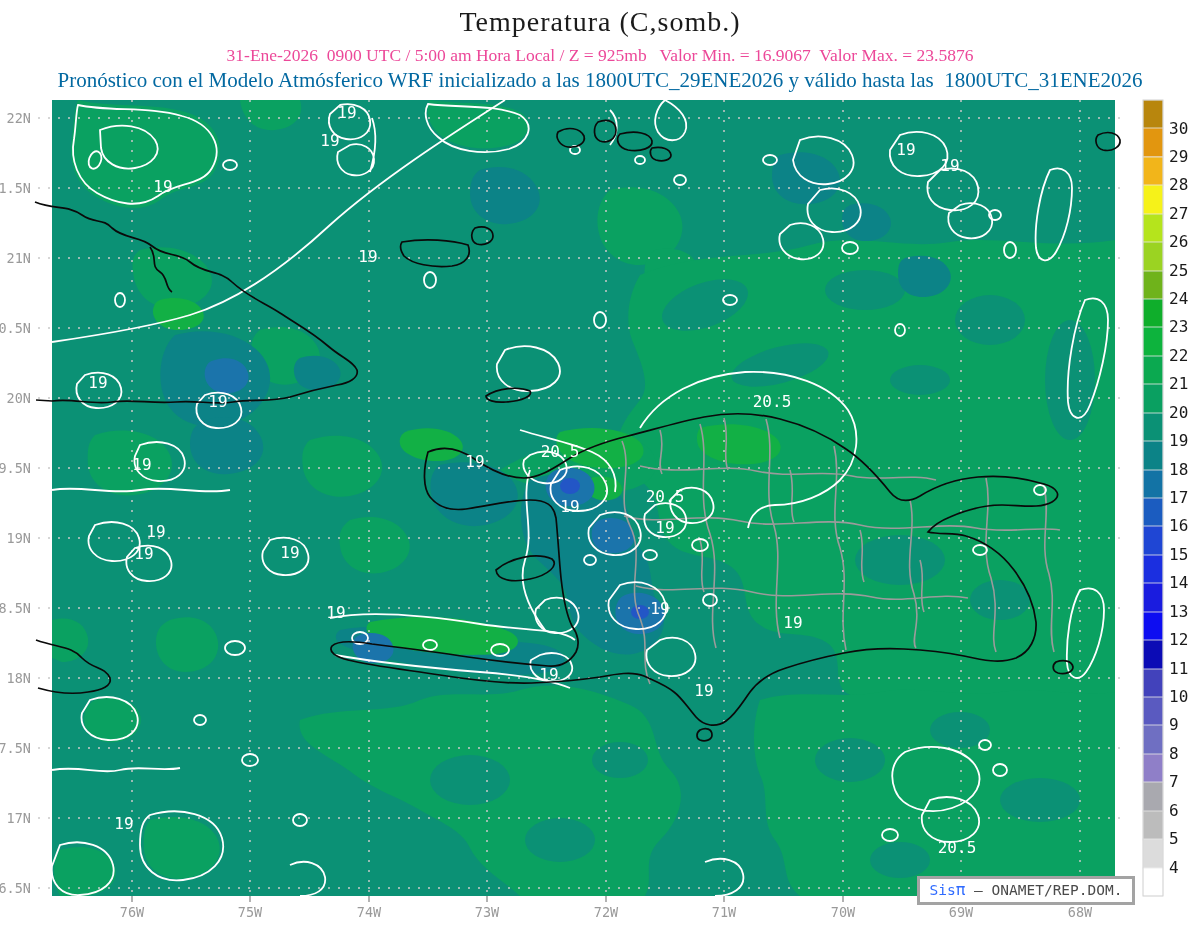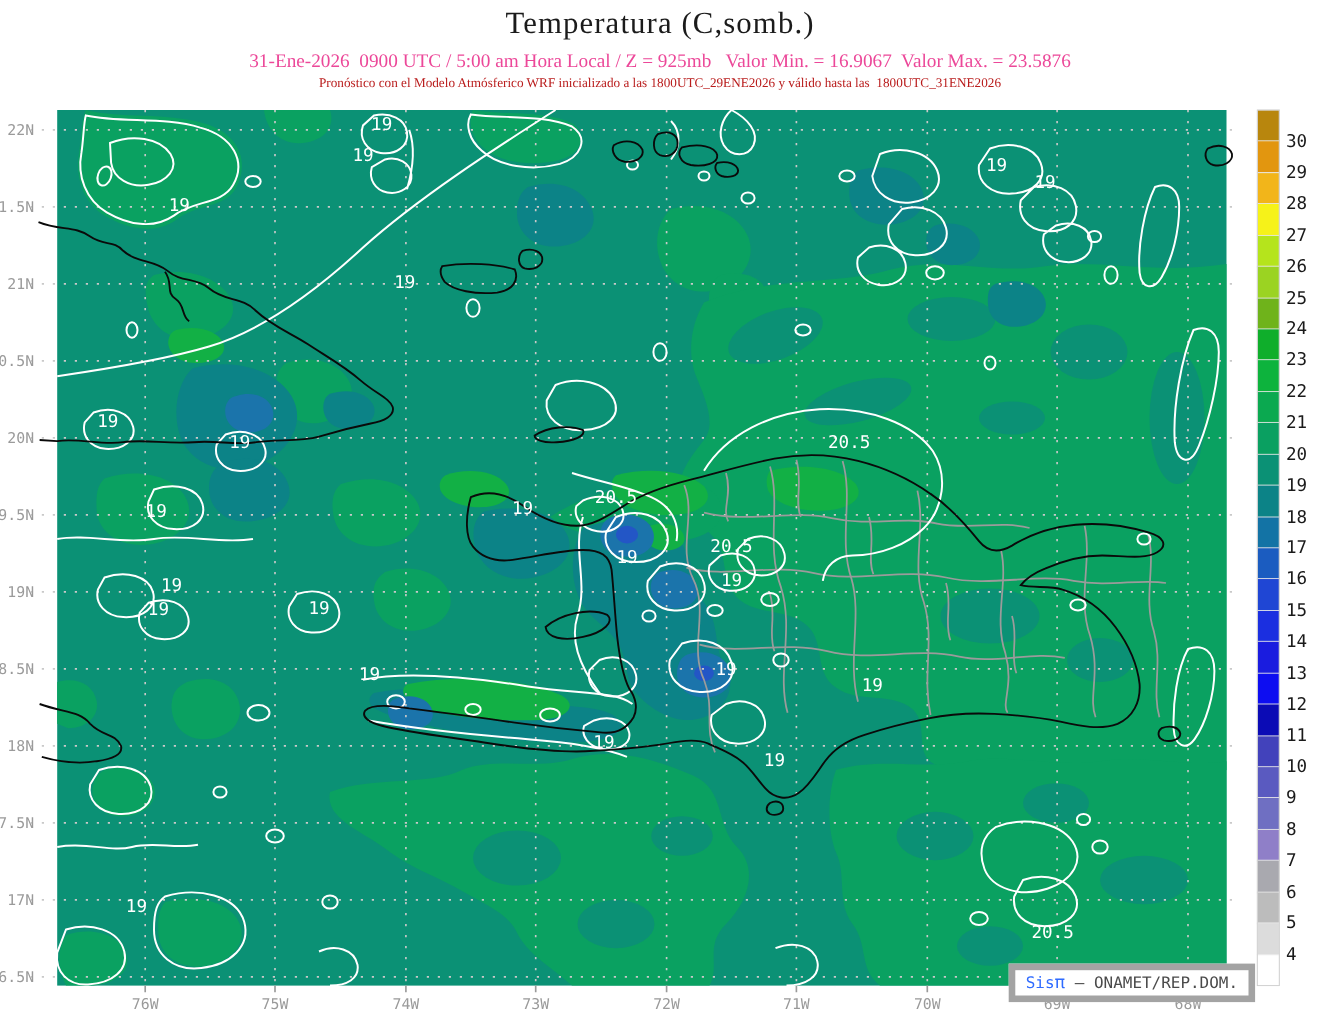--- a/index.html
+++ b/index.html
@@ -1,23 +1,23 @@
 <!DOCTYPE html>
 <html><head>
 <meta charset="utf-8">
 <style>
   html,body{margin:0;padding:0;background:#ffffff;}
   .stage{position:relative;width:1200px;height:927px;background:#fff;overflow:hidden;
          font-family:"DejaVu Sans Mono","Liberation Mono",monospace;}
   .hdr{position:absolute;left:0;width:1200px;text-align:center;white-space:pre;font-family:Liberation Serif, serif;}
   .title{top:6px;font-size:28px;letter-spacing:1px;color:#1b1b1b;}
   .line1{top:45px;font-size:17.5px;color:#ec4899;}
-  .line2{top:68px;font-size:12px;color:#b91c1c;}
+  .line2{top:68px;font-size:21px;color:#0369a1;}
   .attrib{position:absolute;left:917px;top:876px;width:212px;height:23px;background:#ffffff;
-          border:6px solid #a3a3a3;font-size:14.5px;line-height:22px;text-align:center;
+          border:3px solid #a3a3a3;font-size:14.5px;line-height:22px;text-align:center;
           color:#4a4a4a;white-space:pre;}
   .attrib .sis{color:#2f6bff;}
   .attrib .pi{color:#2f6bff;font-size:16px;}
   svg text{font-family:"DejaVu Sans Mono","Liberation Mono",monospace;}
   .axlab{fill:#9a9a9a;font-size:13.5px;}
   .cblab{fill:#1a1a1a;font-size:16px;}
   .ctlab{fill:#ffffff;font-size:16px;}
 </style>
 </head>
 <body>

